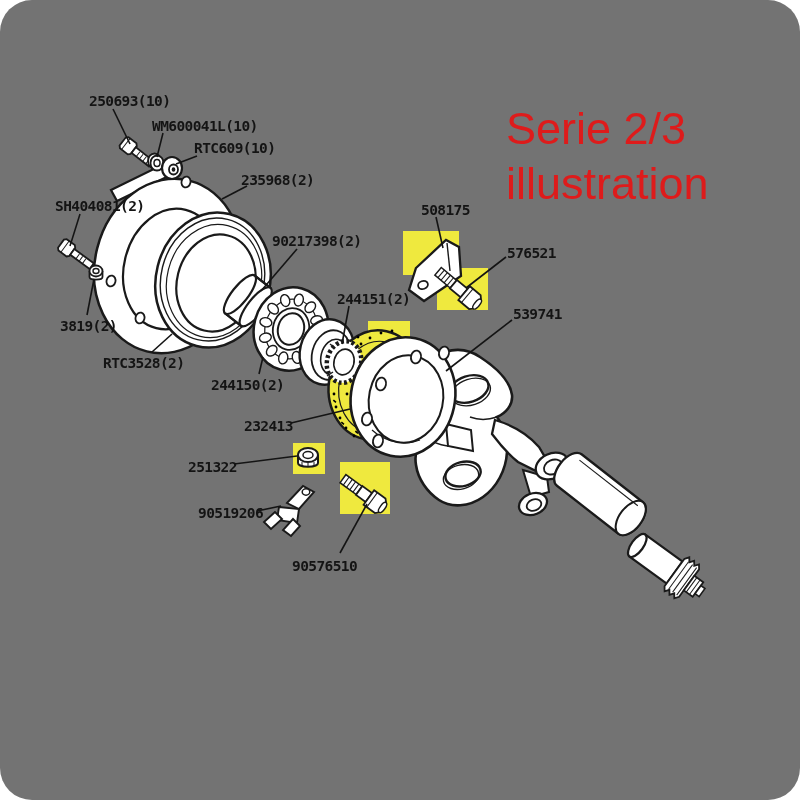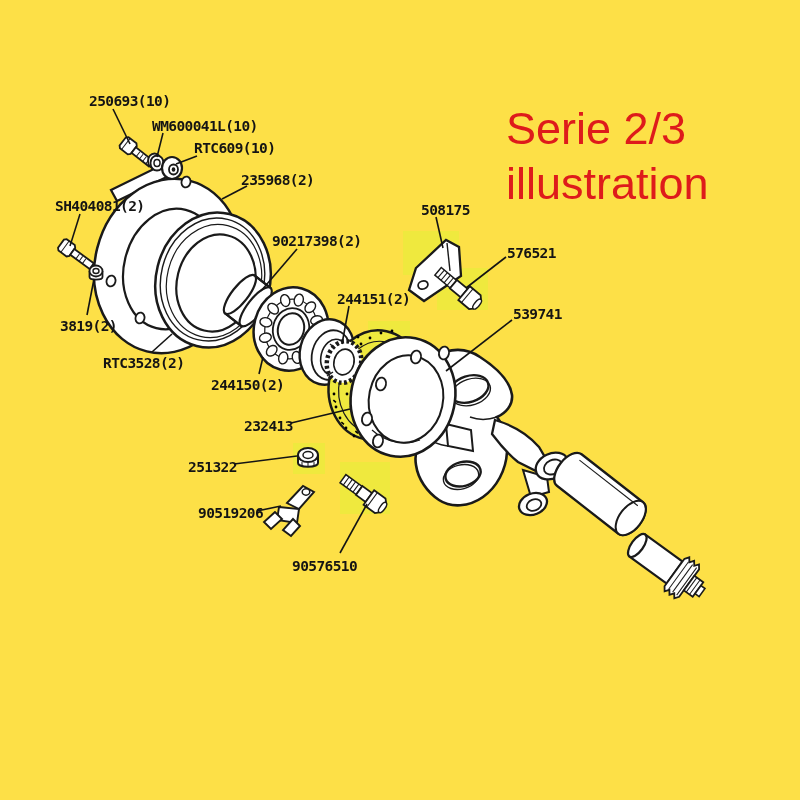--- a/index.html
+++ b/index.html
@@ -1,16 +1,16 @@
 <!DOCTYPE html>
 <html><head>
 <meta charset="utf-8">
 <style>
   html,body{margin:0;padding:0;background:#ffffff;}
-  .canvas{position:relative;width:800px;height:800px;background:#fde047;overflow:hidden;}
+  .canvas{position:relative;width:800px;height:800px;background:#737373;overflow:hidden;border-radius:32px;}
   svg{display:block;}
   .plabel{font-family:"DejaVu Sans Mono","Liberation Mono",monospace;font-size:14.5px;font-weight:bold;letter-spacing:-0.6px;fill:#141414;}
   .rtitle{font-family:"Liberation Sans","DejaVu Sans",sans-serif;font-size:45px;font-weight:400;}
   .ln{stroke:#141414;stroke-width:1.6;fill:none;}
   .pt{stroke:#1a1a1a;fill:#ffffff;}
 </style>
 </head>
 <body>
 
 <div class="canvas">

